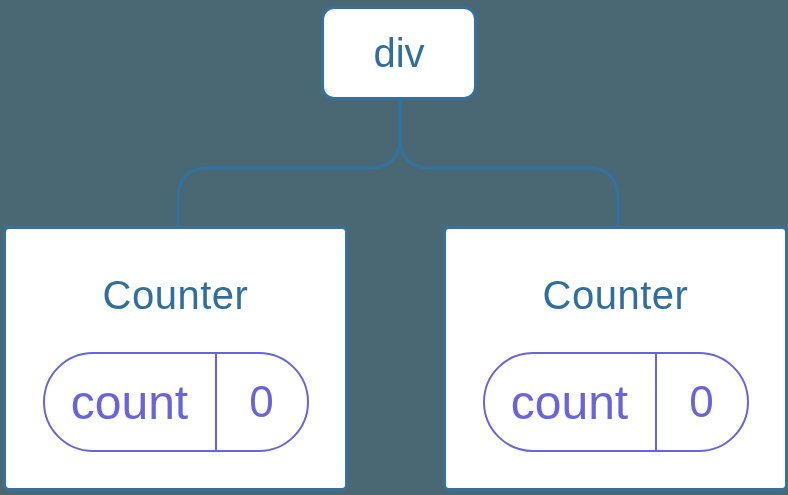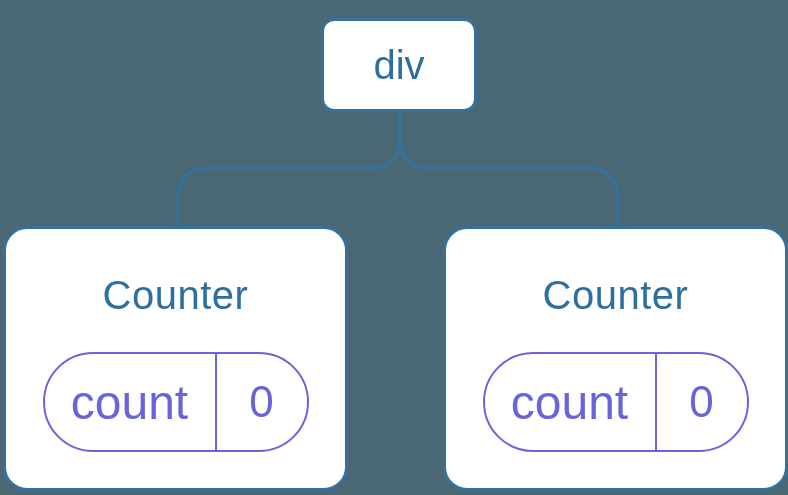--- a/index.html
+++ b/index.html
@@ -11,28 +11,28 @@
   }
   *{margin:0;padding:0;box-sizing:border-box;}
   html,body{width:788px;height:495px;overflow:hidden;}
   body{font-family:"Liberation Sans","DejaVu Sans",sans-serif;}
   .stage{
     position:relative;width:788px;height:495px;background:var(--bg);
   }
   .connectors{position:absolute;left:0;top:0;width:788px;height:495px;}
   .connectors path{fill:none;stroke:var(--line);stroke-width:3.5;stroke-linecap:round;}
   .root-node{
-    position:absolute;left:321px;top:18px;width:156px;height:94px;
+    position:absolute;left:321px;top:6px;width:156px;height:94px;
     background:var(--card-bg);border:3.5px solid var(--line);border-radius:13px;
     display:flex;align-items:center;justify-content:center;
     font-size:40px;font-weight:500;color:var(--node-text);
   }
   .counter-card{
     position:absolute;top:226px;width:345px;height:265px;
-    background:var(--card-bg);border:3.5px solid var(--line);border-radius:24px;
+    background:var(--card-bg);border:3.5px solid var(--line);border-radius:6px;
     text-align:center;
   }
   .counter-card.left{left:3px;}
   .counter-card.right{left:443px;}
   .card-title{
     display:block;margin-top:44px;
     font-size:40px;font-weight:500;letter-spacing:.5px;color:var(--node-text);
   }
   .state-pill{
     width:266px;height:100px;margin:34px auto 0;

